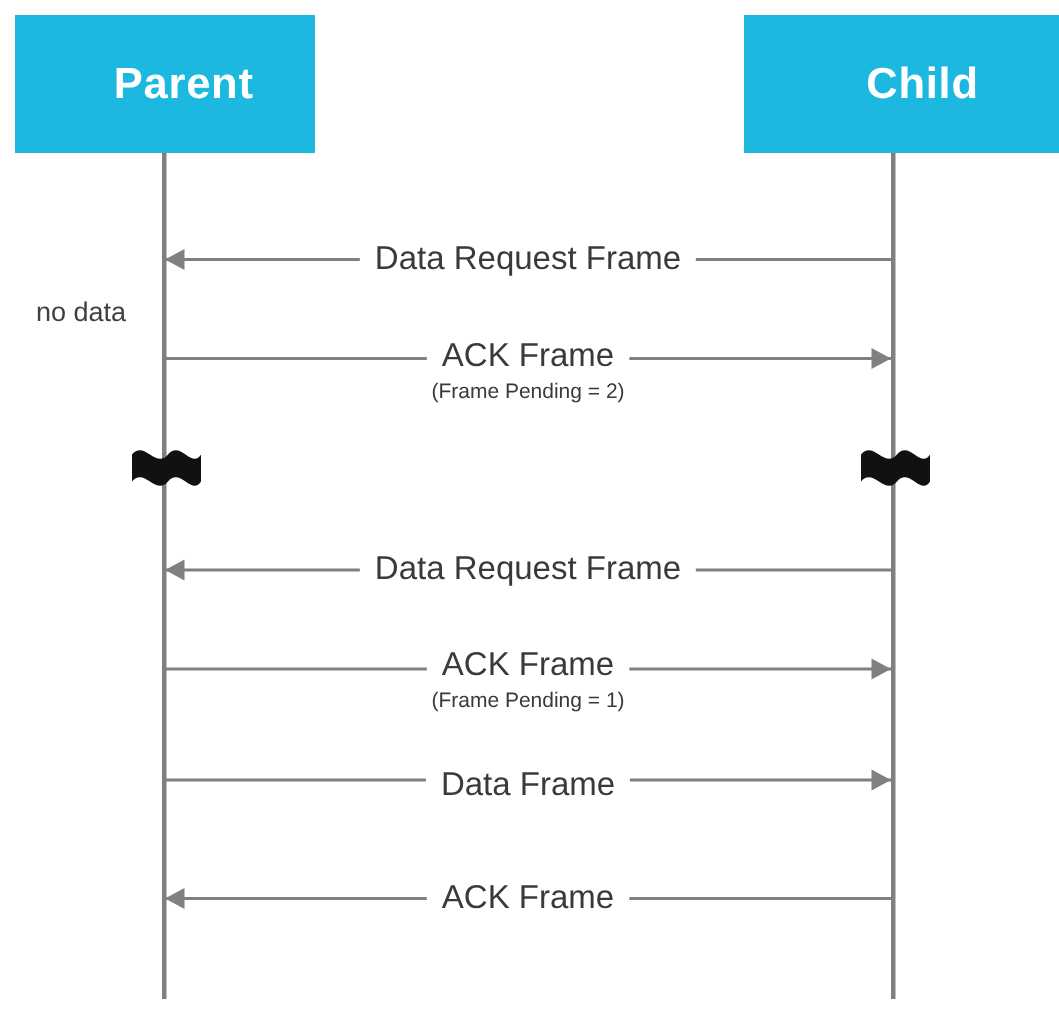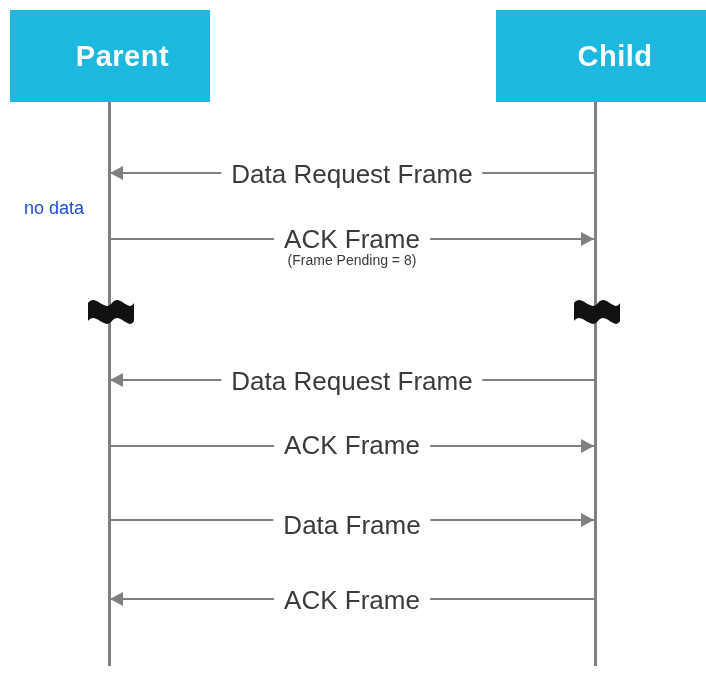--- a/index.html
+++ b/index.html
@@ -67,21 +67,21 @@
   }
   .arrow-right {
     border-left: 13px solid #808080;
     left: 581px;
   }
 
   .msg-label {
     position: absolute;
     background: #ffffff;
     padding: 0 10px;
-    font-size: 26px;
+    font-size: 22px;
     color: #3a3a3a;
     text-align: center;
     white-space: nowrap;
     transform: translateX(-50%);
     left: 352px;
   }
   .msg-sublabel {
     position: absolute;
     background: #ffffff;
     padding: 0 8px;
@@ -89,21 +89,21 @@
     color: #3a3a3a;
     text-align: center;
     white-space: nowrap;
     transform: translateX(-50%);
     left: 352px;
   }
 
   .side-note {
     position: absolute;
     font-size: 18px;
-    color: #1d4ed8;
+    color: #404040;
     white-space: pre-line;
     line-height: 1.15;
     transform: translateX(-50%);
   }
 
   .break-mark {
     position: absolute;
     width: 52px;
     height: 42px;
     color: #111111;
@@ -127,41 +127,42 @@
 
   <div class="msg-line" style="top:172px;"></div>
   <div class="arrowhead arrow-left" style="top:166px;"></div>
   <div class="msg-label" style="top:159px;">Data Request Frame</div>
 
   <div class="side-note" style="left:54px; top:198px;">no data</div>
 
   <div class="msg-line" style="top:238px;"></div>
   <div class="arrowhead arrow-right" style="top:232px;"></div>
   <div class="msg-label" style="top:224px;">ACK Frame</div>
-  <div class="msg-sublabel" style="top:252px;">(Frame Pending = 8)</div>
+  <div class="msg-sublabel" style="top:252px;">(Frame Pending = 2)</div>
 
   <div class="break-mark" style="left:84px; top:291px;">
     <svg width="52" height="42" viewBox="0 0 52 42">
       <path d="M4,12 C12,2 20,22 28,12 C36,2 44,22 50,12 L50,30 C44,40 36,20 28,30 C20,40 12,20 4,30 Z" fill="#111111"></path>
     </svg>
   </div>
   <div class="break-mark" style="left:570px; top:291px;">
     <svg width="52" height="42" viewBox="0 0 52 42">
       <path d="M4,12 C12,2 20,22 28,12 C36,2 44,22 50,12 L50,30 C44,40 36,20 28,30 C20,40 12,20 4,30 Z" fill="#111111"></path>
     </svg>
   </div>
 
   <div class="msg-line" style="top:379px;"></div>
   <div class="arrowhead arrow-left" style="top:373px;"></div>
   <div class="msg-label" style="top:366px;">Data Request Frame</div>
 
 
   <div class="msg-line" style="top:445px;"></div>
   <div class="arrowhead arrow-right" style="top:439px;"></div>
   <div class="msg-label" style="top:430px;">ACK Frame</div>
+  <div class="msg-sublabel" style="top:458px;">(Frame Pending = 1)</div>
 
   <div class="msg-line" style="top:519px;"></div>
   <div class="arrowhead arrow-right" style="top:513px;"></div>
   <div class="msg-label" style="top:510px;">Data Frame</div>
 
   <div class="msg-line" style="top:598px;"></div>
   <div class="arrowhead arrow-left" style="top:592px;"></div>
   <div class="msg-label" style="top:585px;">ACK Frame</div>
 
 </div>

